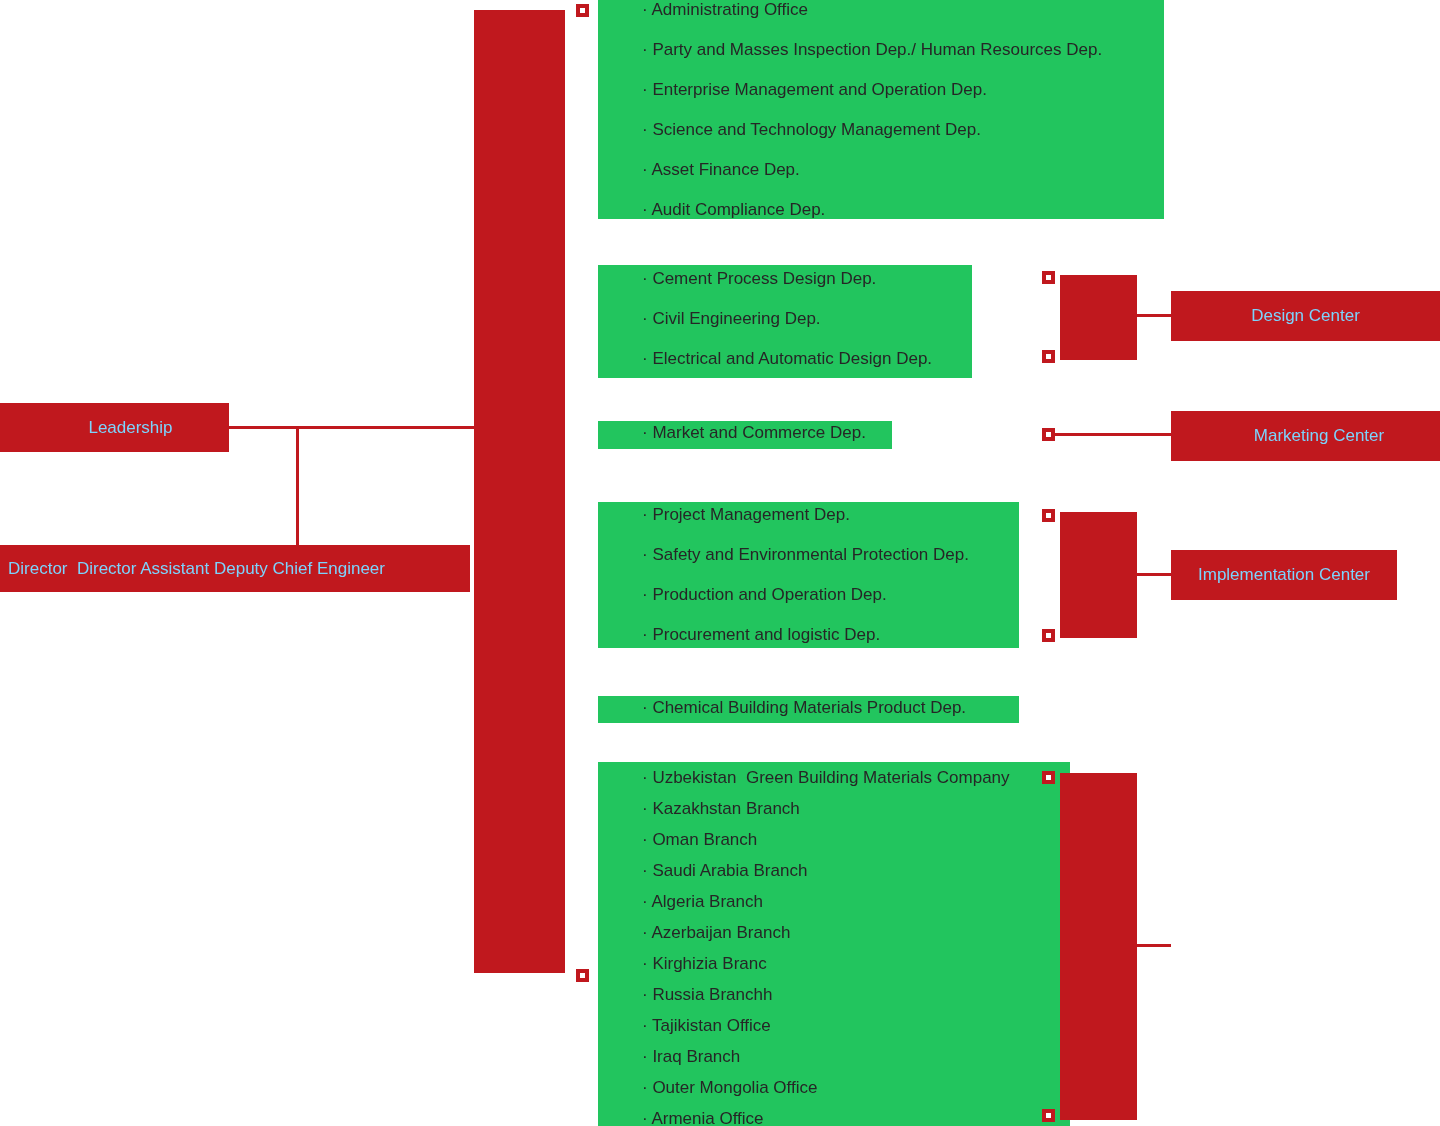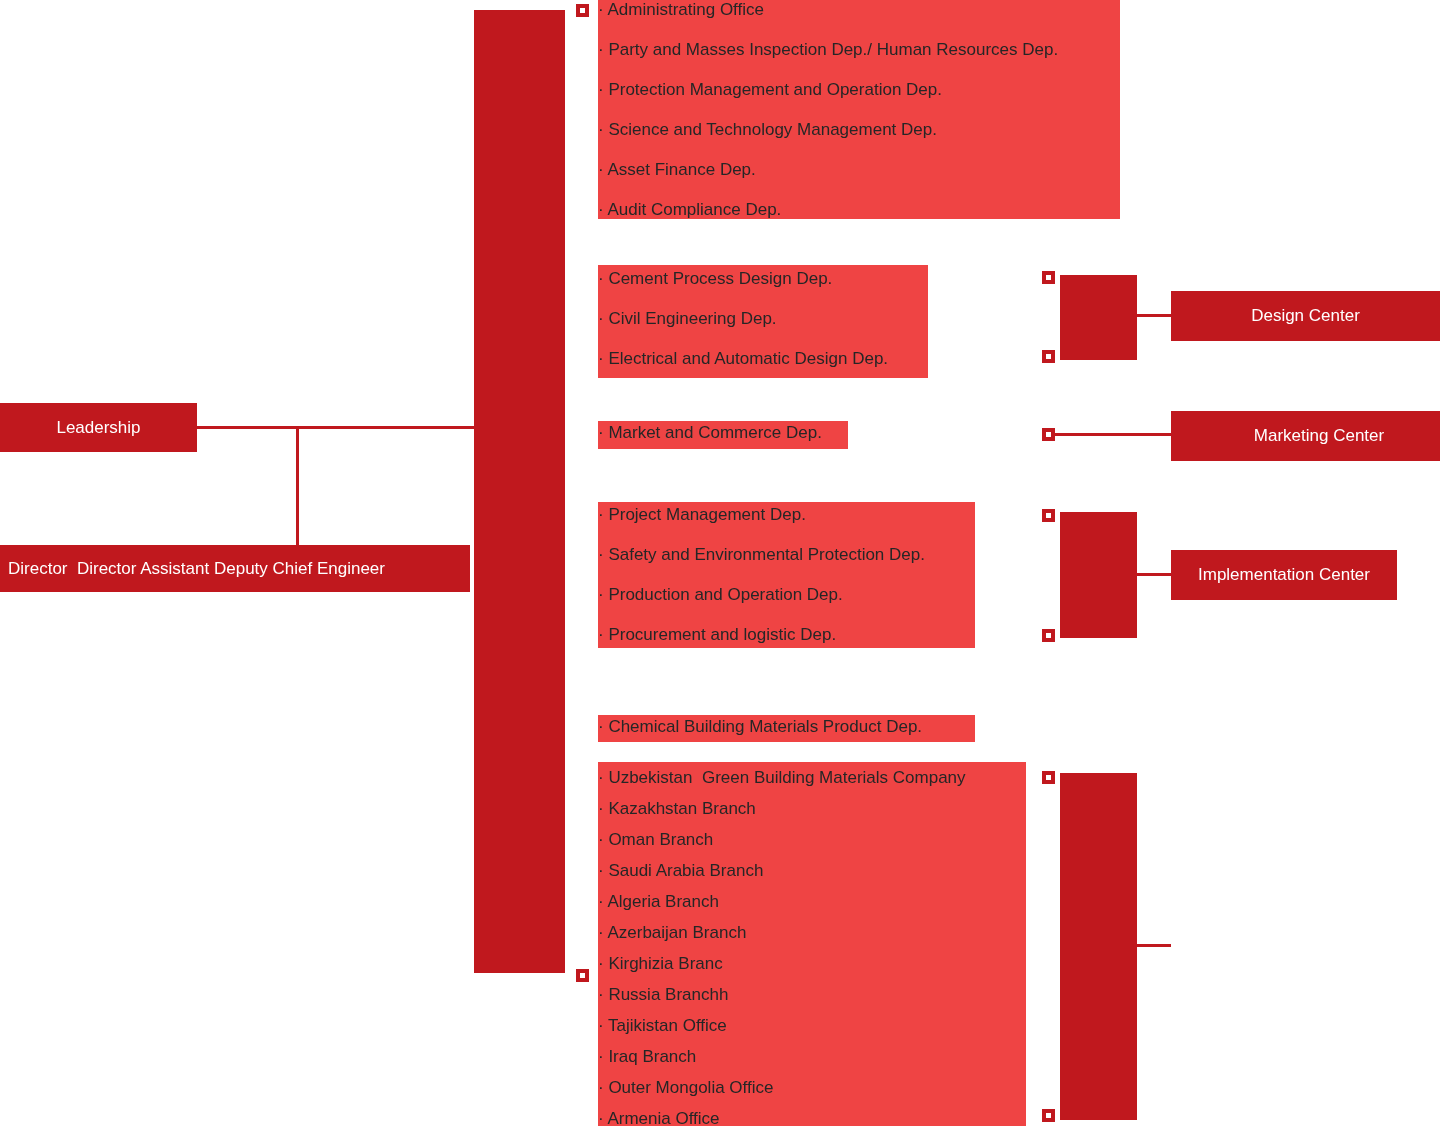--- a/index.html
+++ b/index.html
@@ -10,80 +10,81 @@
     background:#ffffff;
     overflow:hidden;
     font-family:"Liberation Sans", sans-serif;
   }
   .abs{position:absolute;}
 
   
   .red{background:#c0181e;}
   .red-label{
     background:#c0181e;
-    color:#ffffff;
+    color:#7dd3fc;
     display:flex;
     align-items:center;
     justify-content:center;
     font-size:17px;
     white-space:pre;
   }
   .red-label.left-align{justify-content:flex-start;padding-left:8px;box-sizing:border-box;}
 
   
   .line{background:#c0181e;}
 
   
   .port{
     width:5px;height:5px;
     background:#ffffff;
     border:4px solid #c0181e;
   }
 
   
   .dept-group{
-    background:#ef4444;
+    background:#22c55e;
     overflow:visible;
+    padding-left:44px;
   }
   .dept-item{
     color:#262626;
     font-size:17px;
     white-space:pre;
   }
   .lh40 .dept-item{line-height:40px;}
   .lh38 .dept-item{line-height:40px;}
   .lh31 .dept-item{line-height:31px;}
   .lh28 .dept-item{line-height:28px;}
   .lh27 .dept-item{line-height:27px;}
 </style>
 </head>
 <body>
 
 <div class="page">
 
-  <div class="abs red-label" style="left:0;top:403px;width:197px;height:49px;">
+  <div class="abs red-label" style="left:0;top:403px;width:197px;height:49px;padding-left:32px;">
     <span>Leadership</span>
   </div>
 
   <div class="abs line" style="left:197px;top:426px;width:277px;height:3px;"></div>
   <div class="abs line" style="left:296px;top:426px;width:3px;height:121px;"></div>
 
   <div class="abs red-label left-align" style="left:0;top:545px;width:470px;height:47px;">
     <span>Director  Director Assistant Deputy Chief Engineer</span>
   </div>
 
   <div class="abs red" style="left:474px;top:10px;width:91px;height:963px;"></div>
   <div class="abs port" style="left:576px;top:4px;"></div>
   <div class="abs port" style="left:576px;top:969px;"></div>
 
   <div class="abs dept-group lh40" style="left:598px;top:0;width:522px;height:219px;">
     <div style="margin-top:-10px;">
       <div class="dept-item">· Administrating Office</div>
       <div class="dept-item">· Party and Masses Inspection Dep./ Human Resources Dep.</div>
-      <div class="dept-item">· Protection Management and Operation Dep.</div>
+      <div class="dept-item">· Enterprise Management and Operation Dep.</div>
       <div class="dept-item">· Science and Technology Management Dep.</div>
       <div class="dept-item">· Asset Finance Dep.</div>
       <div class="dept-item">· Audit Compliance Dep.</div>
     </div>
   </div>
 
   <div class="abs dept-group lh38" style="left:598px;top:265px;width:330px;height:113px;">
     <div style="margin-top:-6px;">
       <div class="dept-item">· Cement Process Design Dep.</div>
       <div class="dept-item">· Civil Engineering Dep.</div>
@@ -99,21 +100,21 @@
 
   <div class="abs dept-group lh40" style="left:598px;top:502px;width:377px;height:146px;">
     <div style="margin-top:-7px;">
       <div class="dept-item">· Project Management Dep.</div>
       <div class="dept-item">· Safety and Environmental Protection Dep.</div>
       <div class="dept-item">· Production and Operation Dep.</div>
       <div class="dept-item">· Procurement and logistic Dep.</div>
     </div>
   </div>
 
-  <div class="abs dept-group lh27" style="left:598px;top:696px;width:377px;height:27px;margin-top:19px;">
+  <div class="abs dept-group lh27" style="left:598px;top:696px;width:377px;height:27px;">
     <div style="margin-top:-2px;">
       <div class="dept-item">· Chemical Building Materials Product Dep.</div>
     </div>
   </div>
 
   <div class="abs dept-group lh31" style="left:598px;top:762px;width:428px;height:372px;">
     <div>
       <div class="dept-item">· Uzbekistan  Green Building Materials Company</div>
       <div class="dept-item">· Kazakhstan Branch</div>
       <div class="dept-item">· Oman Branch</div>

